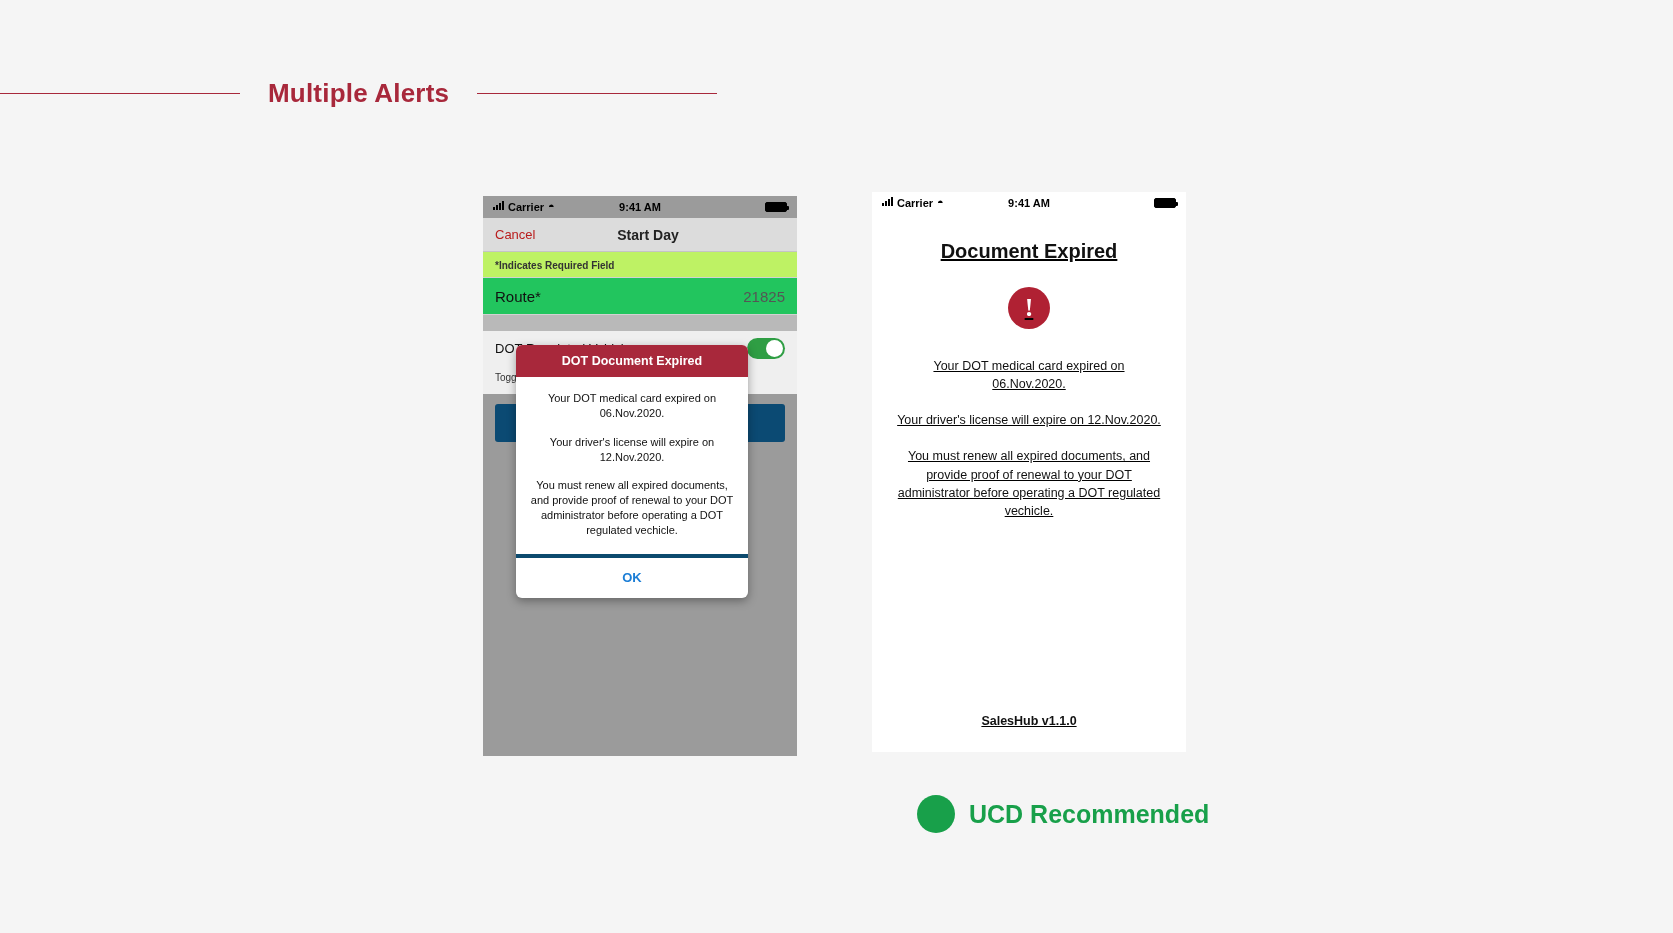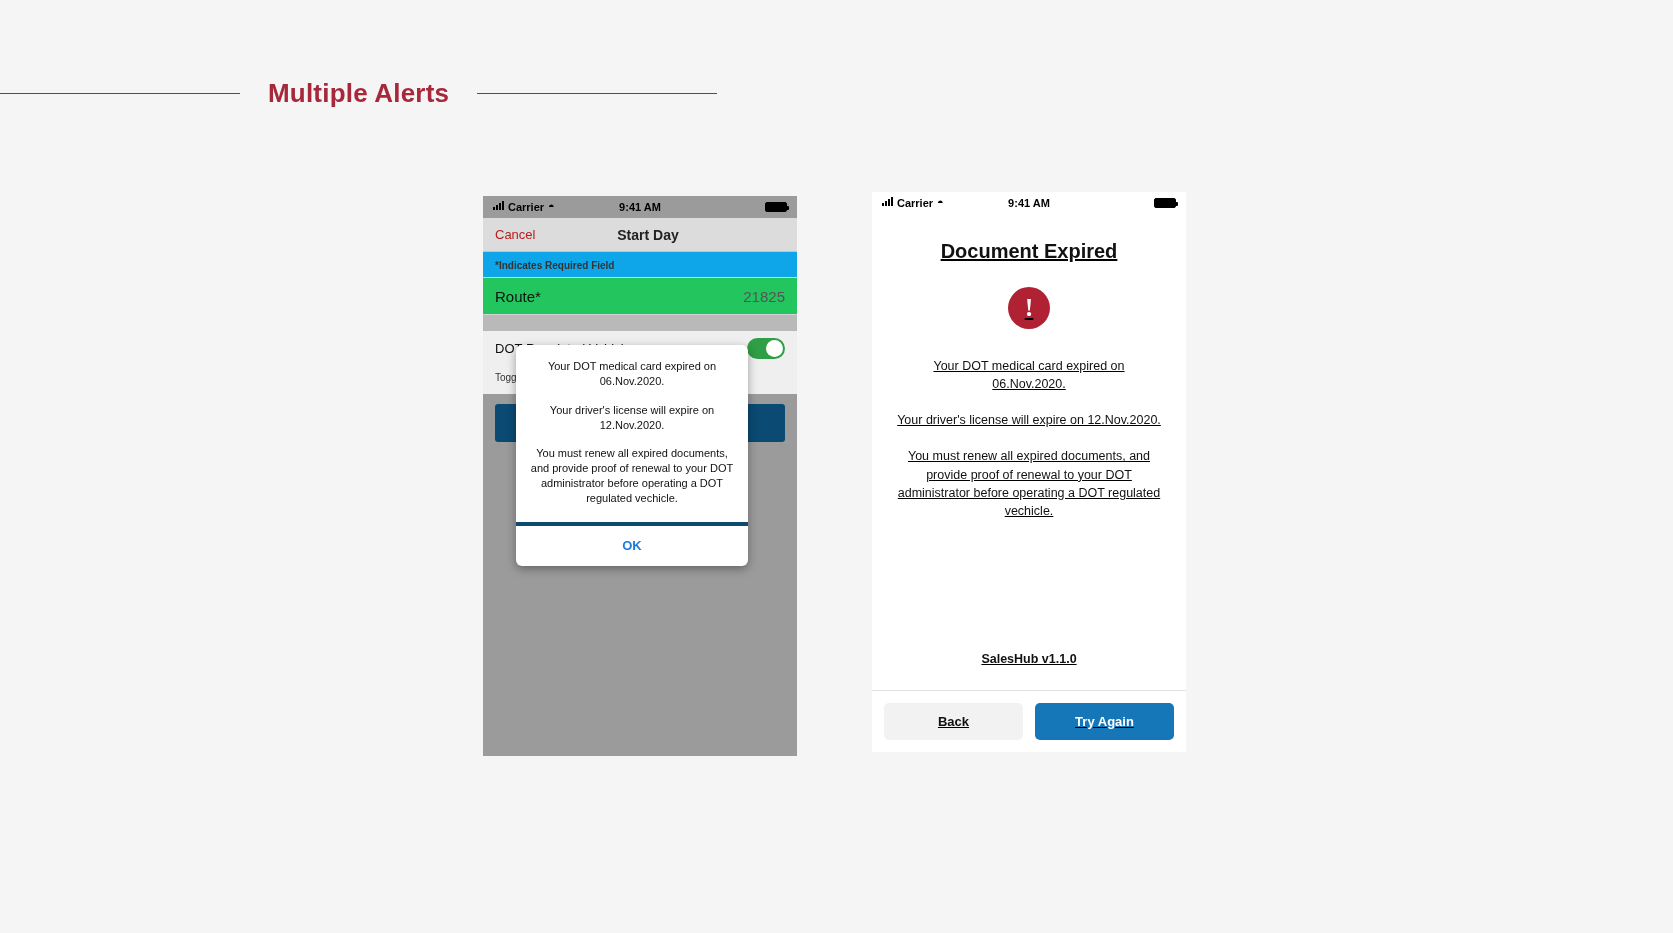--- a/index.html
+++ b/index.html
@@ -145,21 +145,21 @@
   }
   .nav-title {
     position: absolute;
     left: 16px; right: 0;
     text-align: center;
     font-size: 14px;
     font-weight: 700;
     color: #222;
   }
   .req-note {
-    background: #0ea5e9;
+    background: #bef264;
     font-size: 10px;
     font-weight: 700;
     color: #333;
     padding: 8px 12px 6px 12px;
   }
   .form-row {
     background: #22c55e;
     height: 38px;
     display: flex;
     align-items: center;
@@ -419,20 +419,21 @@
     </div>
     <div class="toggle-help">Toggle on if you are driving a DOT regulated vehicle.</div>
 
     <div class="left-body-fill"></div>
 
     <div class="continue-wrap">
       <div class="continue-btn">Continue</div>
     </div>
 
     <div class="alert">
+      <div class="alert-header">DOT Document Expired</div>
       <div class="alert-body">
         <p>Your DOT medical card expired on 06.Nov.2020.</p>
         <p>Your driver's license will expire on 12.Nov.2020.</p>
         <p>You must renew all expired documents, and provide proof of renewal to your DOT administrator before operating a DOT regulated vechicle.</p>
       </div>
       <div class="alert-actions">
         <span class="alert-ok">OK</span>
       </div>
     </div>
   </div>
@@ -466,21 +467,21 @@
       <div class="err-text">
         <p>Your DOT medical card expired on 06.Nov.2020.</p>
         <p>Your driver's license will expire on 12.Nov.2020.</p>
         <p>You must renew all expired documents, and provide proof of renewal to your DOT administrator before operating a DOT regulated vechicle.</p>
       </div>
 
       <div class="err-spacer"></div>
 
       <div class="err-version">SalesHub v1.1.0</div>
 
-      <div class="err-footer">
-        <div class="btn btn-secondary">Back</div>
-        <div class="btn btn-primary">Try Again</div>
-      </div>
     </div>
   </div>
 
+  <div class="ucd">
+    <div class="ucd-dot"></div>
+    <div class="ucd-label">UCD Recommended</div>
+  </div>
 
 </div>
 
 </body></html>

